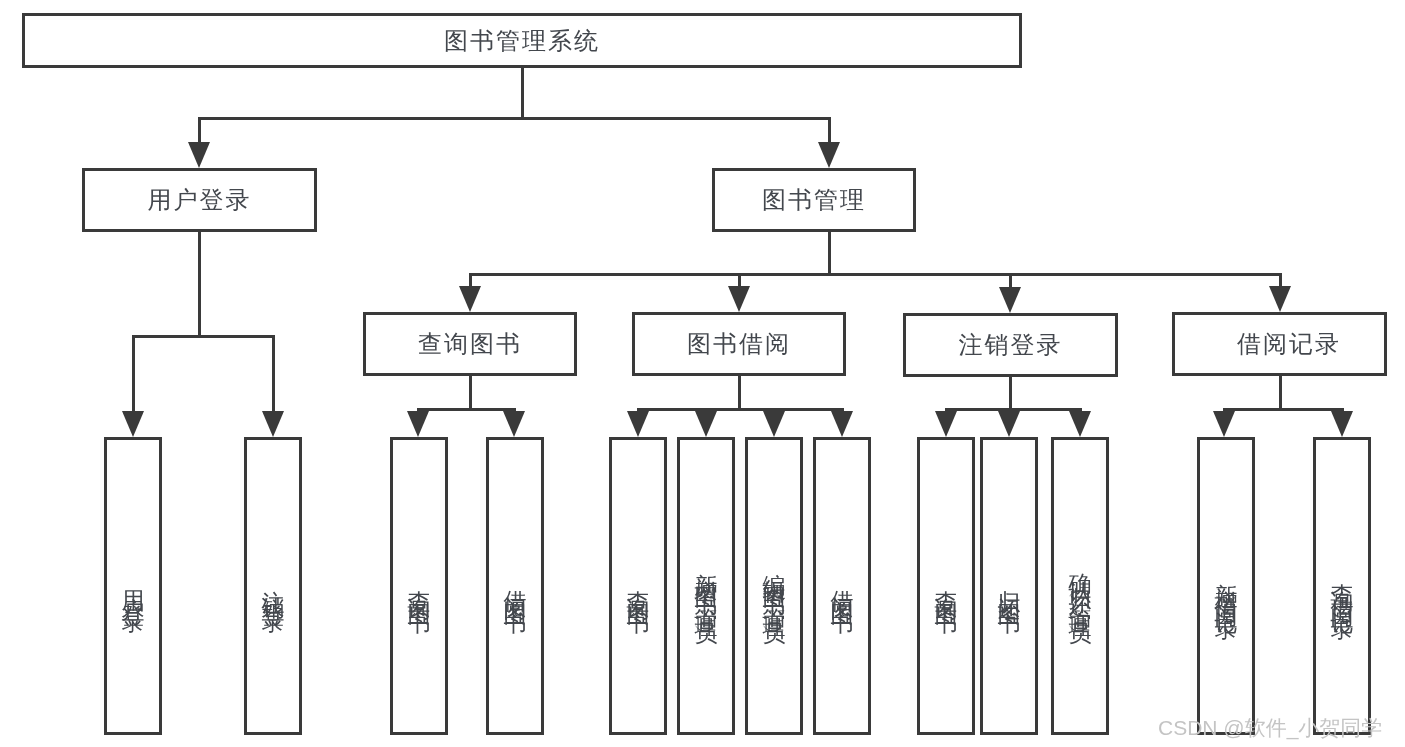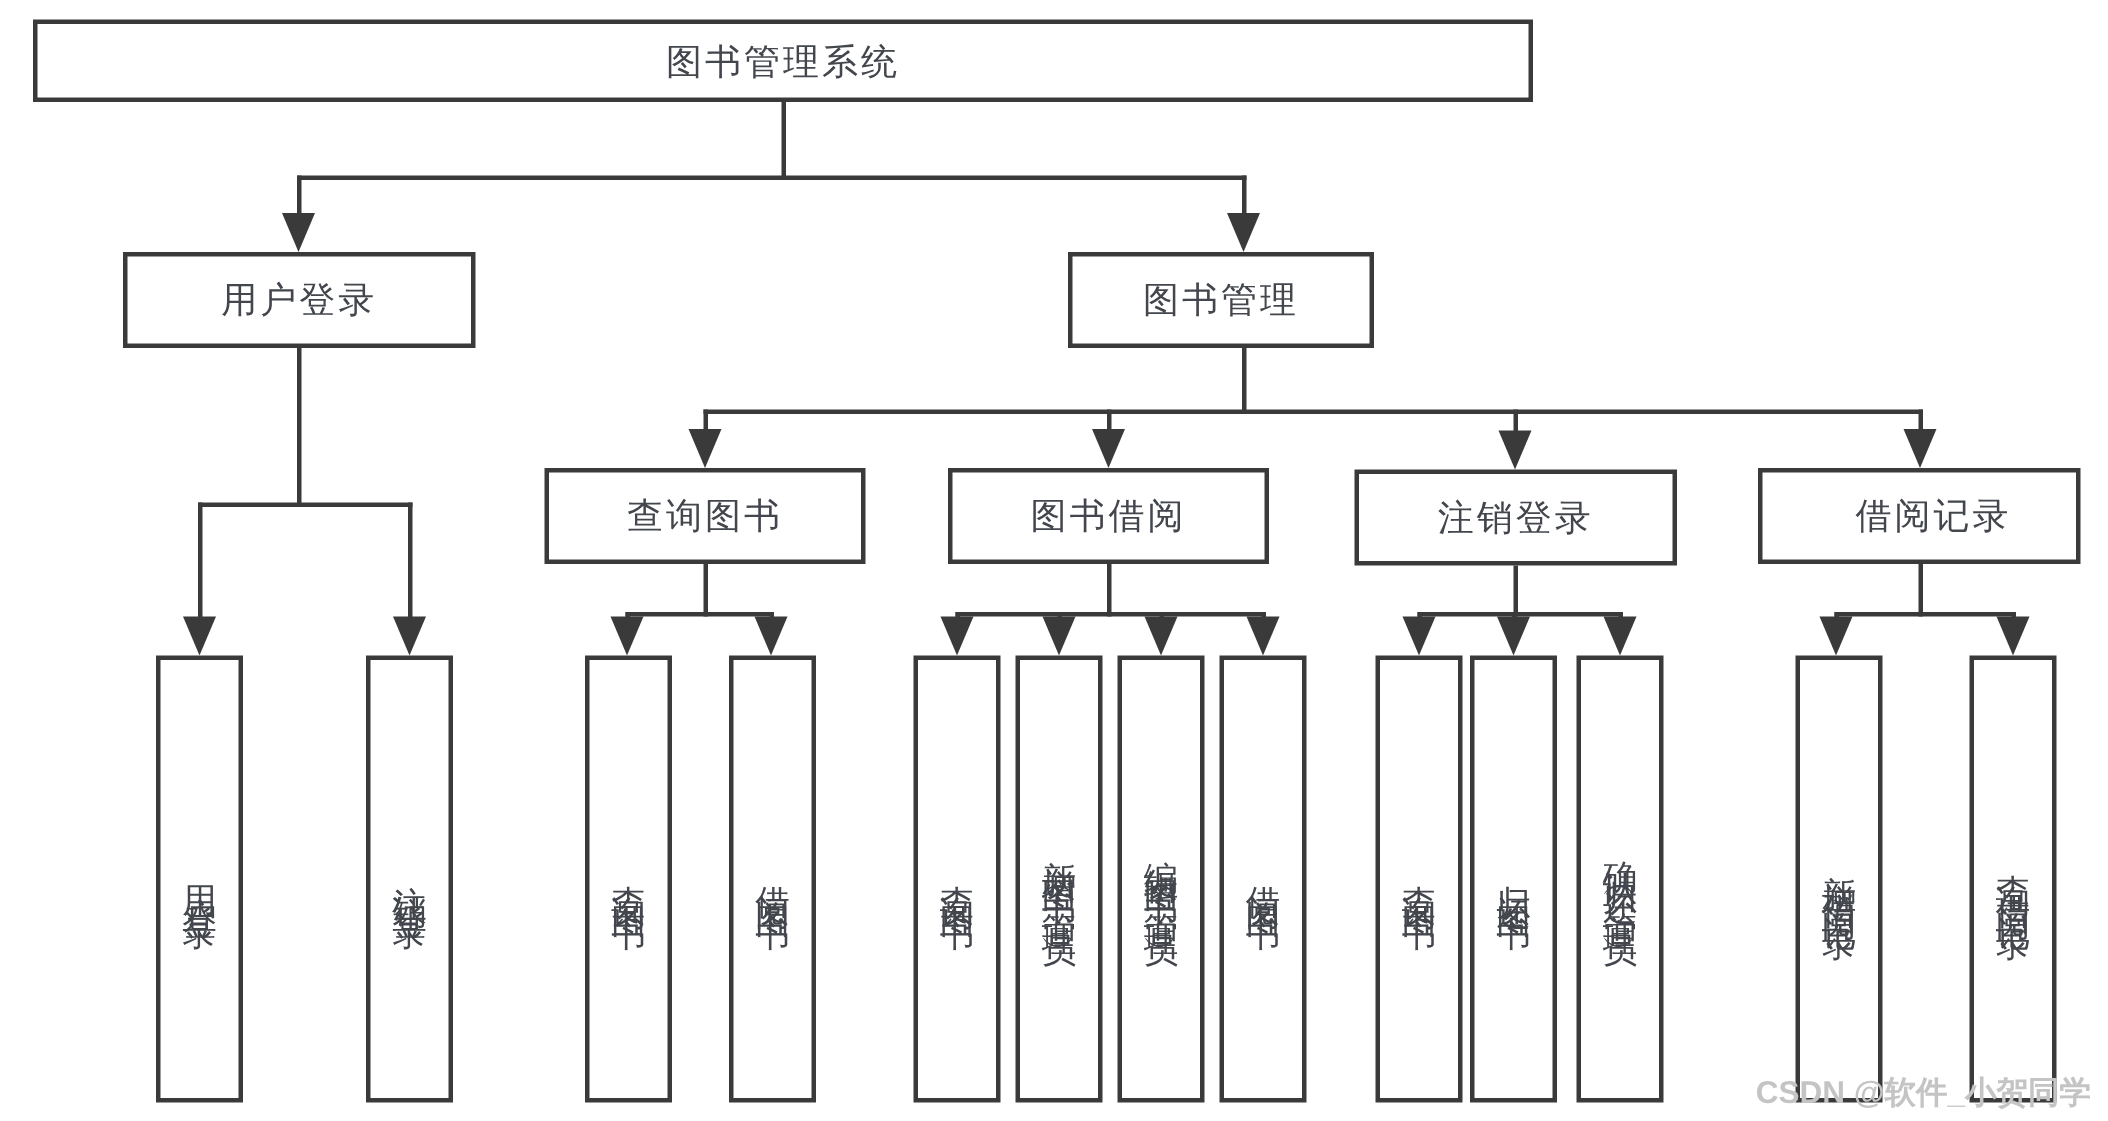--- a/index.html
+++ b/index.html
@@ -44,27 +44,26 @@
   .arrowhead{
     position:absolute;
     width:0;height:0;
     border-left:11px solid transparent;
     border-right:11px solid transparent;
     border-top:26px solid var(--line);
   }
   #watermark{
     position:absolute;
     left:1158px;top:714px;width:236px;
-    text-align:right;
+    text-align:left;
     font-size:21px;
     color:var(--wm);
     z-index:5;
     white-space:nowrap;
     pointer-events:none;
-    font-weight:bold;
   }
 </style>
 </head>
 <body>
 
 <div id="diagram">
 
   <div class="box hbox" style="left:22px;top:13px;width:1000px;height:55px;">
     <span>图书管理系统</span>
   </div>

